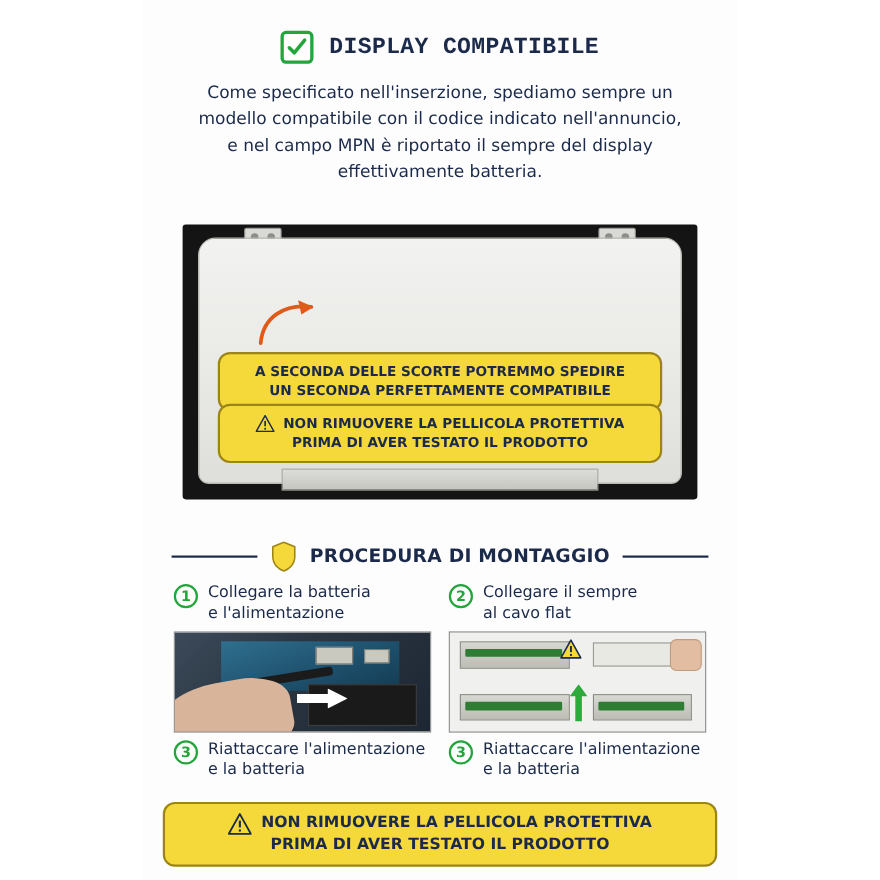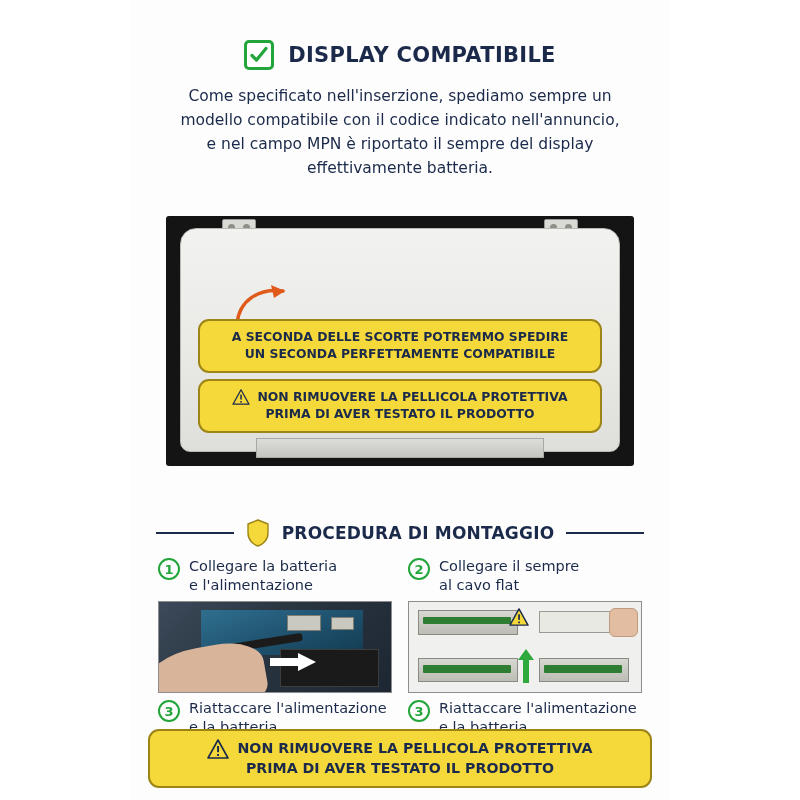--- a/index.html
+++ b/index.html
@@ -29,21 +29,22 @@
     background: #fdfdfd;
     box-sizing: border-box;
   }
 
   
   .header-row {
     display: flex;
     align-items: center;
     justify-content: center;
     gap: 14px;
-    padding-top: 40px;
+    padding-top: 28px;
+    font-family: Liberation Mono, monospace;
   }
   .check-box-icon {
     width: 30px;
     height: 30px;
     border-radius: 5px;
     background: #ffffff;
     border: 3px solid #22a53a;
     display: flex;
     align-items: center;
     justify-content: center;
@@ -134,21 +135,21 @@
     border: 2px solid #9c8516;
     border-radius: 11px;
     text-align: center;
     color: #1b2a4a;
     font-weight: bold;
     font-size: 12.4px;
     line-height: 1.35;
     padding: 8px 6px;
     box-sizing: border-box;
   }
-  .callout-1 { top: 123px; text-align: center; }
+  .callout-1 { top: 136px; text-align: center; }
   .callout-2 { top: 183px; }
   .callout-2 .ct-line1 {
     display: flex;
     align-items: center;
     justify-content: center;
     gap: 7px;
   }
 
   .warn-tri { display: block; }
 
@@ -159,21 +160,21 @@
     width: 60px;
     height: 44px;
   }
 
   
   .proc-header {
     display: flex;
     align-items: center;
     justify-content: center;
     gap: 12px;
-    margin: 23px 26px 0 26px;
+    margin: 8px 26px 0 26px;
   }
   .proc-rule {
     flex: 1;
     height: 2px;
     background: #1b2a4a;
   }
   .shield-icon { width: 24px; height: 28px; display: block; }
   .proc-title {
     font-size: 17px;
     font-weight: bold;

